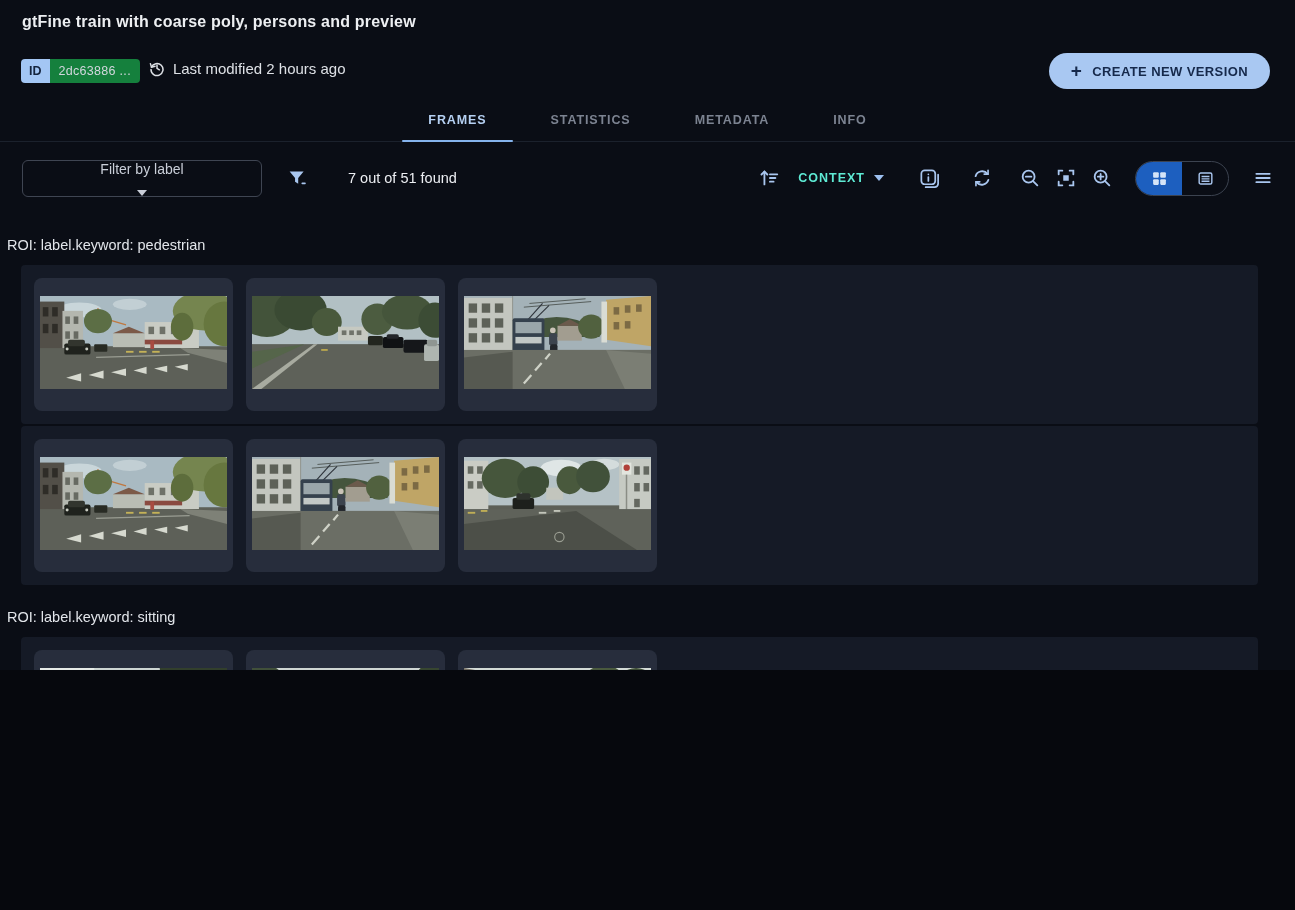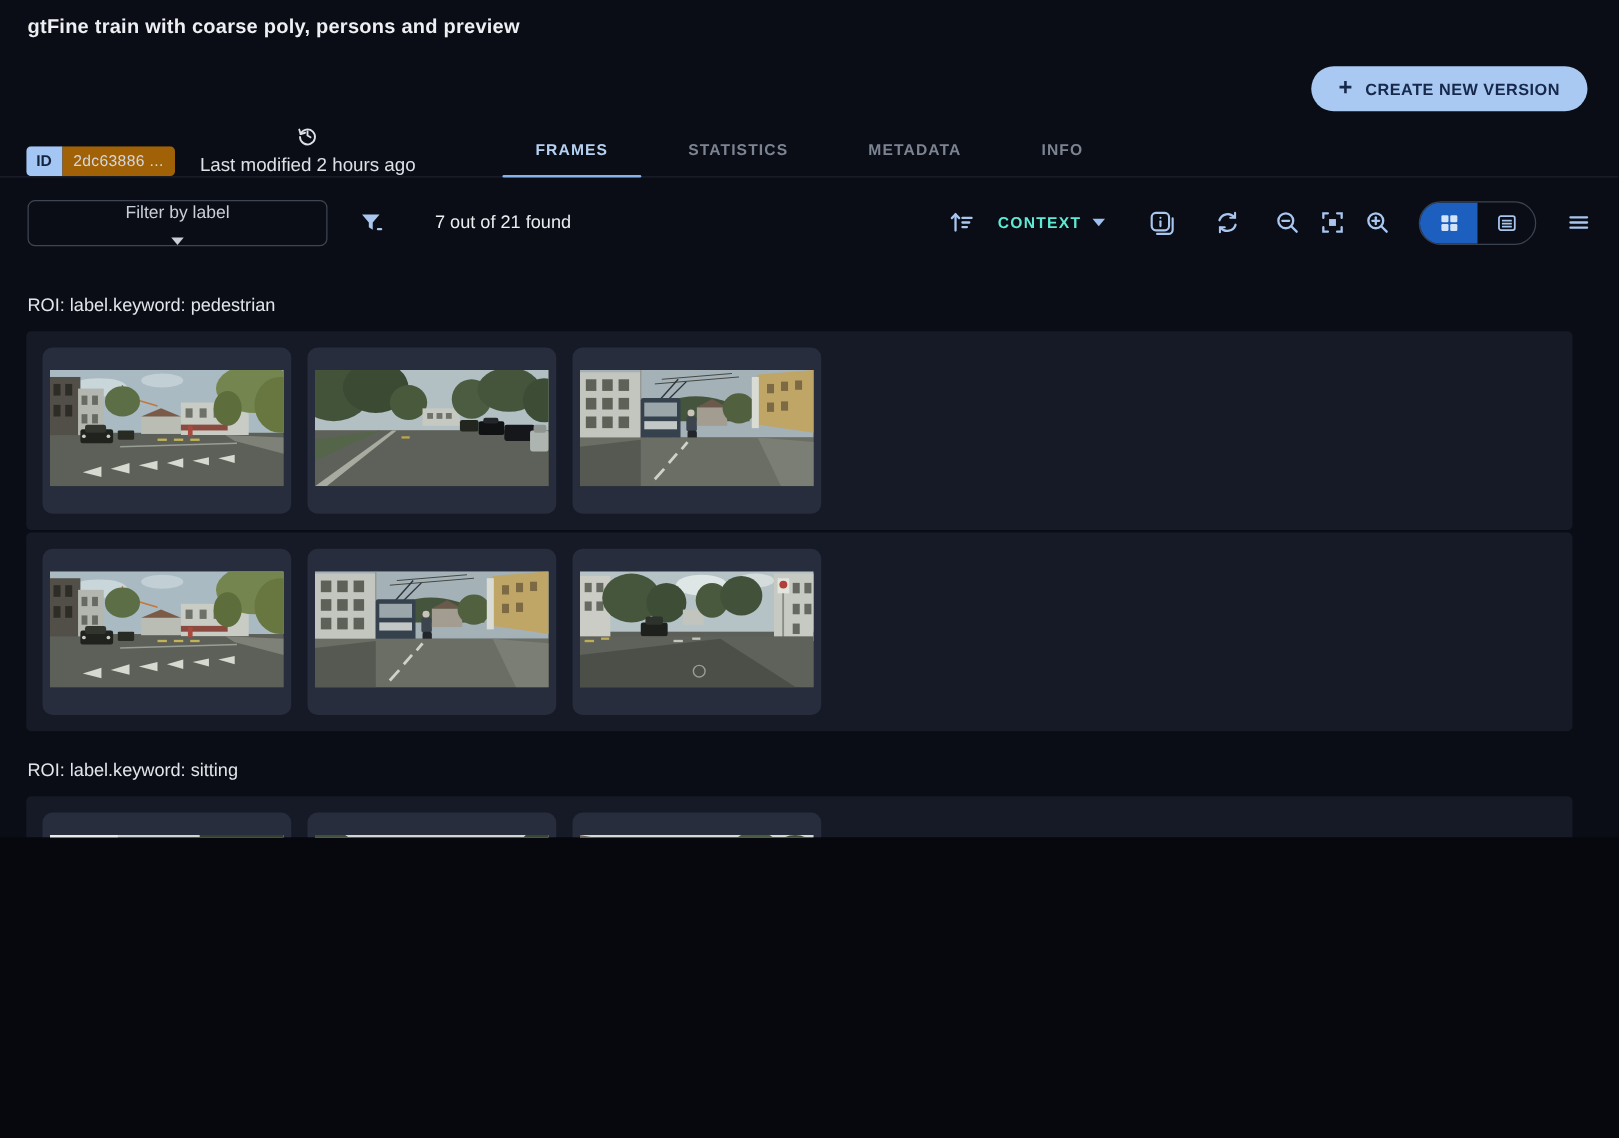--- a/index.html
+++ b/index.html
@@ -10,26 +10,26 @@
     font-family:"Liberation Sans", sans-serif;
     color:#e8eaee;
   }
   
   .page-title {
     position:absolute; top:13px; left:22px;
     font-size:16px; font-weight:bold; color:#edeff2; letter-spacing:.2px;
   }
   .meta-row {
     position:absolute; top:59px; left:21px;
-    display:flex; align-items:flex-end; gap:20px;margin-top:40px;
+    display:flex; align-items:flex-start; gap:8px;
   }
   .id-chip { display:flex; border-radius:4px; overflow:hidden; font-size:12.5px; cursor:pointer; }
   .id-chip .id-key { background:#a3c6f4; color:#14243d; font-weight:bold; padding:5px 8px; }
-  .id-chip .id-val { background:#a16207; color:#d3d7de; padding:5px 9px; letter-spacing:.3px; }
-  .modified { display:flex; align-items:center; gap:7px; font-size:15px; color:#dde0e5;flex-direction:column; }
+  .id-chip .id-val { background:#15803d; color:#d3d7de; padding:5px 9px; letter-spacing:.3px; }
+  .modified { display:flex; align-items:center; gap:7px; font-size:15px; color:#dde0e5; }
   .create-btn {
     position:absolute; top:53px; right:25px; height:36px;
     display:flex; align-items:center; gap:10px; padding:0 22px;
     background:#a9c8f2; color:#16294b; border:none; border-radius:18px;
     font-family:"Liberation Sans", sans-serif;
     font-size:13px; font-weight:bold; letter-spacing:.4px; cursor:pointer;
   }
   .create-btn .plus { font-size:19px; font-weight:bold; line-height:1; margin-top:-2px; }
   
   .tabs {
@@ -68,21 +68,21 @@
   .context-label { font-size:12.5px; font-weight:bold; letter-spacing:1px; color:#5eead4; }
   .caret-blue { width:0; height:0; border-left:5px solid transparent; border-right:5px solid transparent; border-top:6px solid #9dc0f0; }
   .sp30 { margin-right:30px; } .sp26 { margin-right:26px; } .sp14 { margin-right:14px; } .sp22 { margin-right:22px; }
   .view-toggle {
     display:flex; height:35px; border:1px solid #3c4350; border-radius:18px; overflow:hidden; margin-right:24px;
   }
   .view-toggle .seg { width:46px; display:flex; align-items:center; justify-content:center; cursor:pointer; }
   .view-toggle .seg.active { background:#1d5fbf; }
   
   .sections { position:absolute; top:213px; left:0; right:0; }
-  .section-title { margin:24px 22px 12px; font-size:14.5px; color:#e2e5ea; }
+  .section-title { margin:24px 7px 12px; font-size:14.5px; color:#e2e5ea; }
   .frames-panel {
     margin:0 37px 2px 21px; background:#151a26; border-radius:4px;
     padding:13px; display:flex; gap:13px;
   }
   .frame-card {
     width:199px; height:133px; background:#272d3c; border-radius:8px;
     display:flex; justify-content:center; align-items:flex-start; padding-top:18px;
     cursor:pointer;
   }
   .frame-photo { width:187px; height:93px; overflow:hidden; background:#3a3f37; }
@@ -130,21 +130,21 @@
       <span class="caret"></span>
     </div>
 
     <span class="funnel-btn">
       <svg width="21" height="21" viewBox="0 0 24 24" fill="#a9c6ef">
         <path d="M3 4 h16 l-6.2 7.4 V18 l-3.6 -2.2 V11.4 Z"></path>
         <rect x="16.5" y="16.5" width="5" height="2" rx="1" fill="#a9c6ef"></rect>
       </svg>
     </span>
 
-    <span class="result-count">7 out of 21 found</span>
+    <span class="result-count">7 out of 51 found</span>
 
     <div class="toolbar-right">
       <button class="icon-btn">
         <svg width="22" height="22" viewBox="0 0 24 24" fill="none" stroke="#a9c6ef" stroke-width="2" stroke-linecap="round">
           <path d="M7 19 V5"></path>
             <path d="M3.8 8.2 L7 5 L10.2 8.2"></path>
           <path d="M13 8 h8"></path>
             <path d="M13 12 h6"></path>
             <path d="M13 16 h4"></path>
         </svg>

